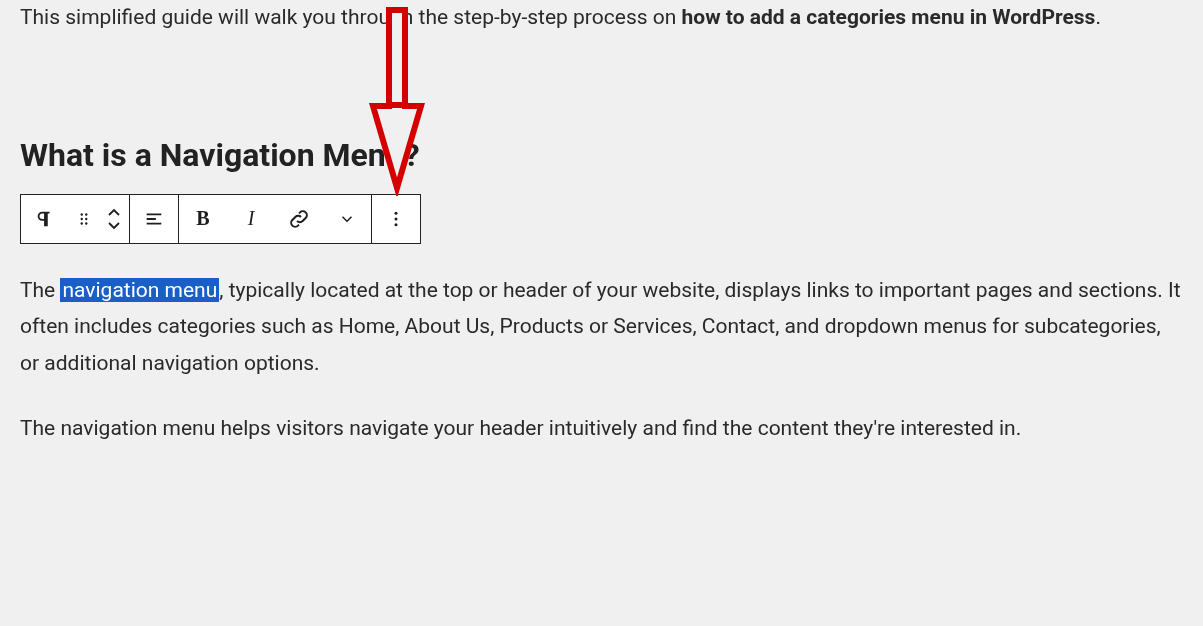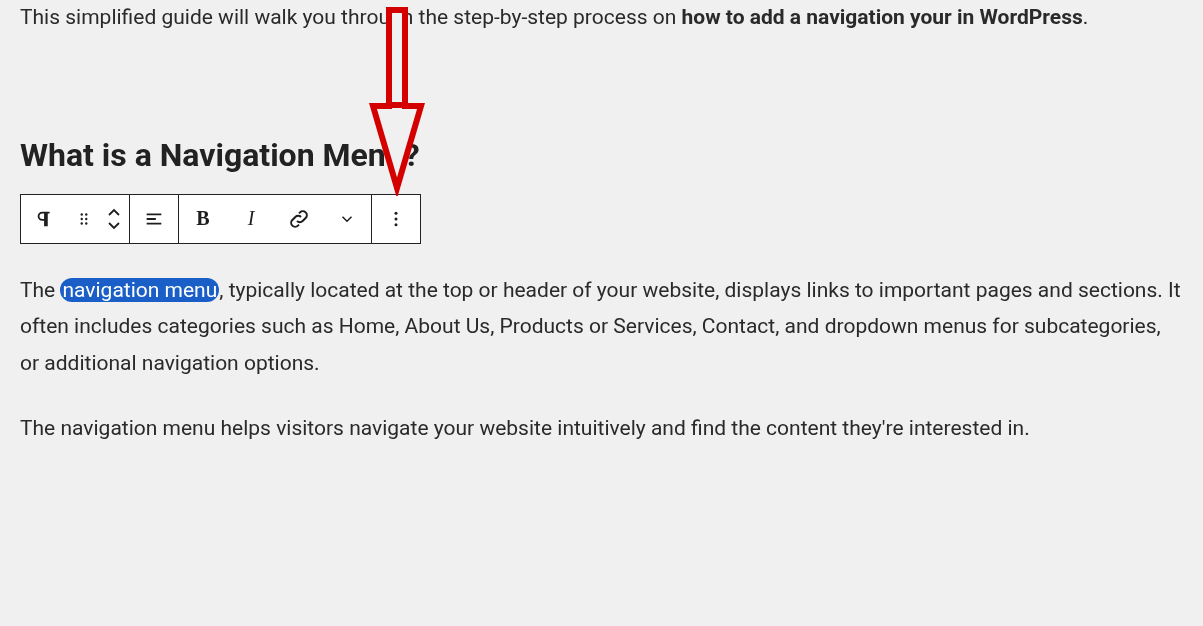--- a/index.html
+++ b/index.html
@@ -85,30 +85,29 @@
     color: #2a2a2a;
     margin: 0 0 28px 0;
   }
   .body-para .bold {
     font-weight: 400;
   }
   .highlight {
     background: #1a5fc7;
     color: #fff;
     padding: 0 2px;
-    border-radius: 12px;
   }
 </style>
 </head>
 <body>
 
 <div class="page">
 
   <p class="intro">
-    <span>This simplified guide will walk you through the step-by-step process on </span><span class="bold">how to add a navigation your in WordPress</span><span>.</span>
+    <span>This simplified guide will walk you through the step-by-step process on </span><span class="bold">how to add a categories menu in WordPress</span><span>.</span>
   </p>
 
   <h2 class="heading">
     <span>What is a Navigation Menu?</span>
     <span class="arrow-wrap">
       <svg width="60" height="190" viewBox="0 0 60 190">
         <g fill="none" stroke="#d40000" stroke-width="6" stroke-linejoin="miter">
           <rect x="22" y="4" width="16" height="95" fill="#f0f0f0"></rect>
           <polygon points="30,182 6,100 22,100 22,99 38,99 38,100 54,100" fill="#f0f0f0"></polygon>
         </g>
@@ -175,15 +174,15 @@
             <circle cx="12" cy="19" r="1.8" fill="currentColor"></circle>
           </svg>
       </button>
     </div>
   </div>
 
   <p class="body-para">
     <span>The </span><span class="highlight">navigation menu</span><span>, typically located at the top or header of your website, displays links to important pages and sections. It often includes categories such as </span><span class="bold">Home</span><span>, </span><span class="bold">About Us</span><span>, </span><span class="bold">Products</span><span> or </span><span class="bold">Services</span><span>, </span><span class="bold">Contact</span><span>, and </span><span class="bold">dropdown menus</span><span> for subcategories, or additional navigation options.</span>
   </p>
 
-  <p class="body-para">The navigation menu helps visitors navigate your website intuitively and find the content they're interested in.</p>
+  <p class="body-para">The navigation menu helps visitors navigate your header intuitively and find the content they're interested in.</p>
 
 </div>
 
 </body></html>

